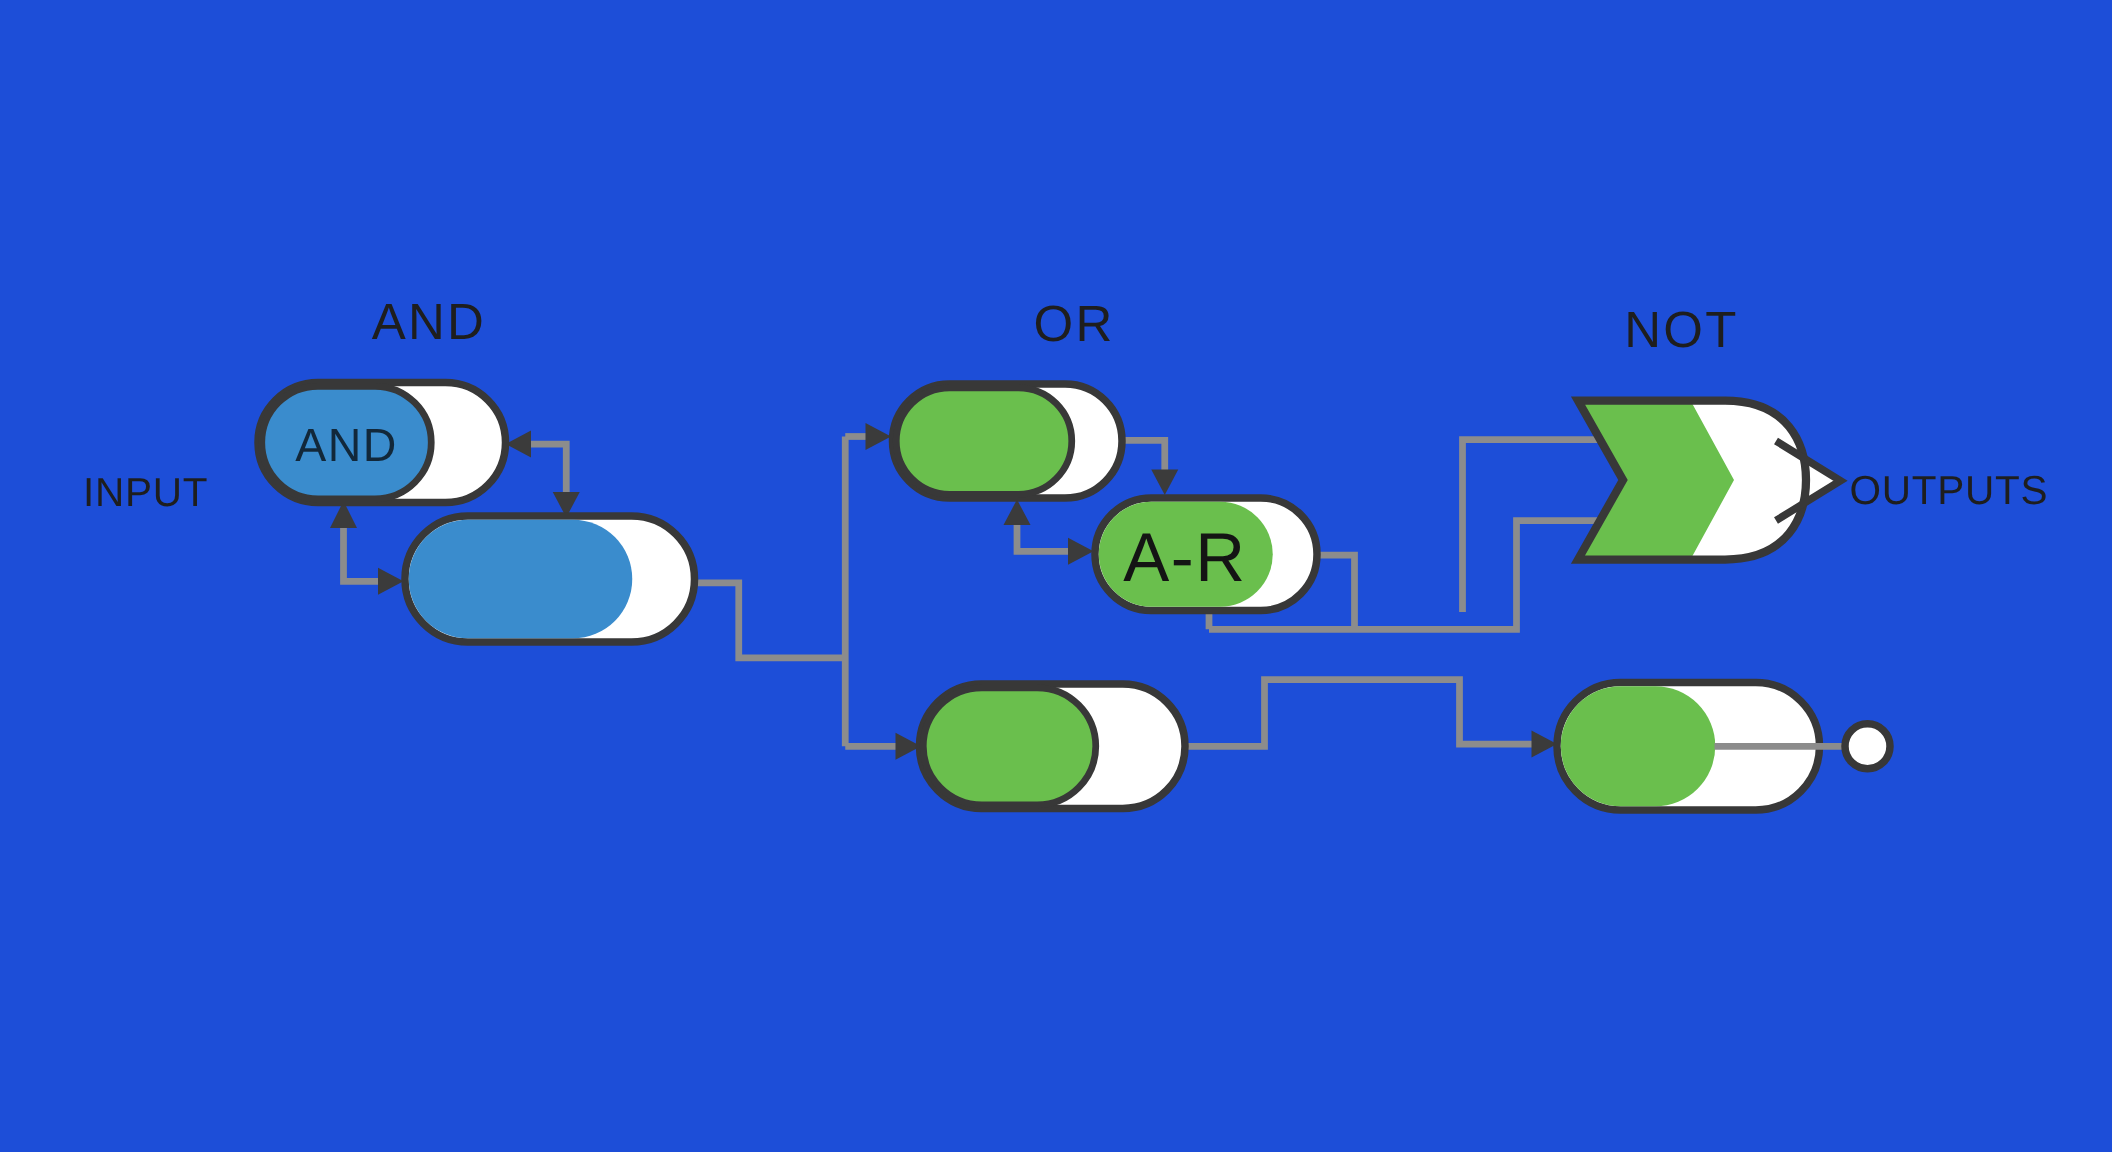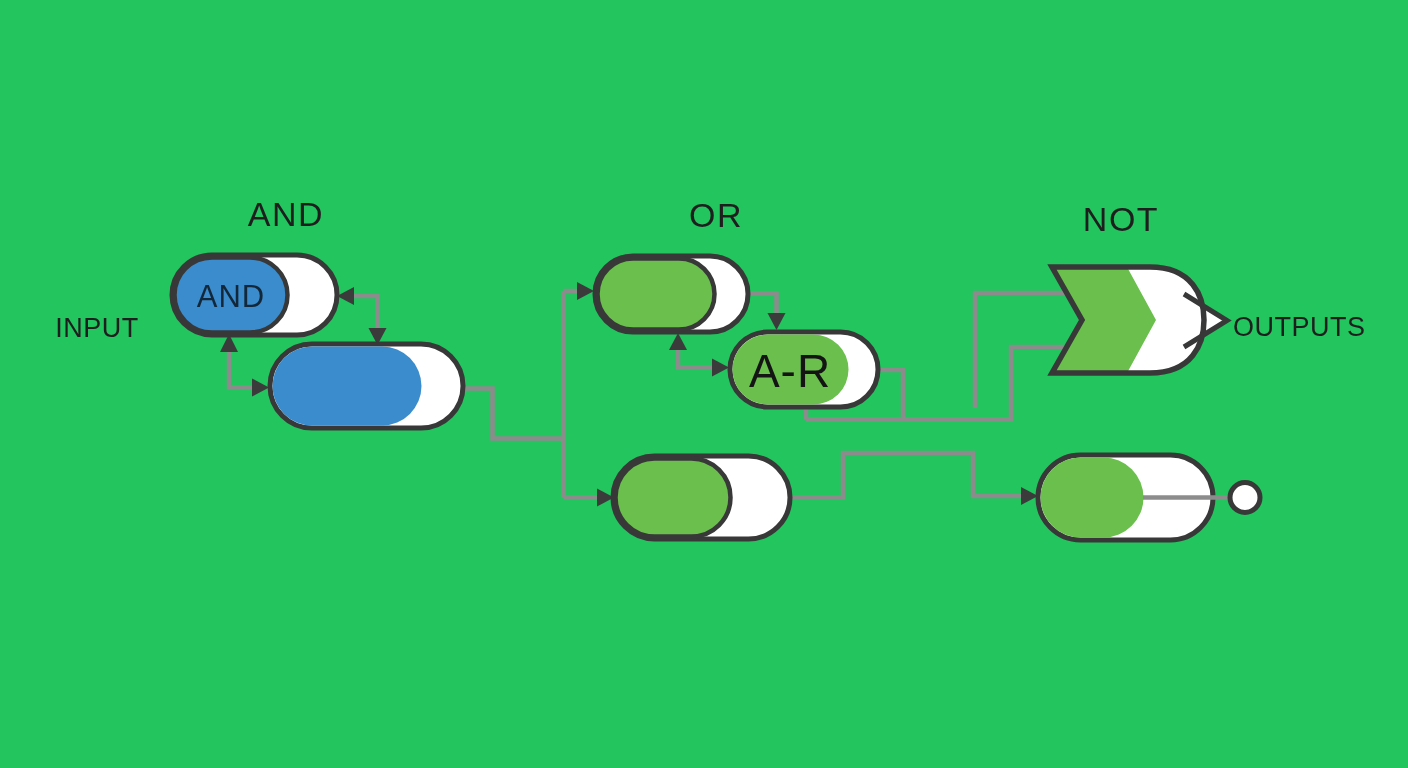--- a/index.html
+++ b/index.html
@@ -1,16 +1,16 @@
 <!DOCTYPE html>
 <html><head>
 <meta charset="utf-8">
 <style>
   html,body{margin:0;padding:0;background:#ffffff;}
-  .stage{position:relative;width:1408px;height:768px;background:#22c55e;overflow:hidden;
+  .stage{position:relative;width:1408px;height:768px;background:#1d4ed8;overflow:hidden;
          font-family:"Liberation Sans",sans-serif;}
   svg{display:block;}
   .wire{stroke:#8c8c8c;stroke-width:4.5;fill:none;}
   .ah{fill:#3b3b3b;stroke:none;}
   .pill{fill:#ffffff;stroke:#383838;stroke-width:5;}
   .fill-blue{fill:#3a8ccd;}
   .fill-green{fill:#6abf4d;}
   .inner-stroked{stroke:#383838;stroke-width:4.5;}
   .gate-fill{fill:#ffffff;stroke:none;}
   .gate-stroke{fill:none;stroke:#383838;stroke-width:5.5;stroke-linejoin:miter;}

